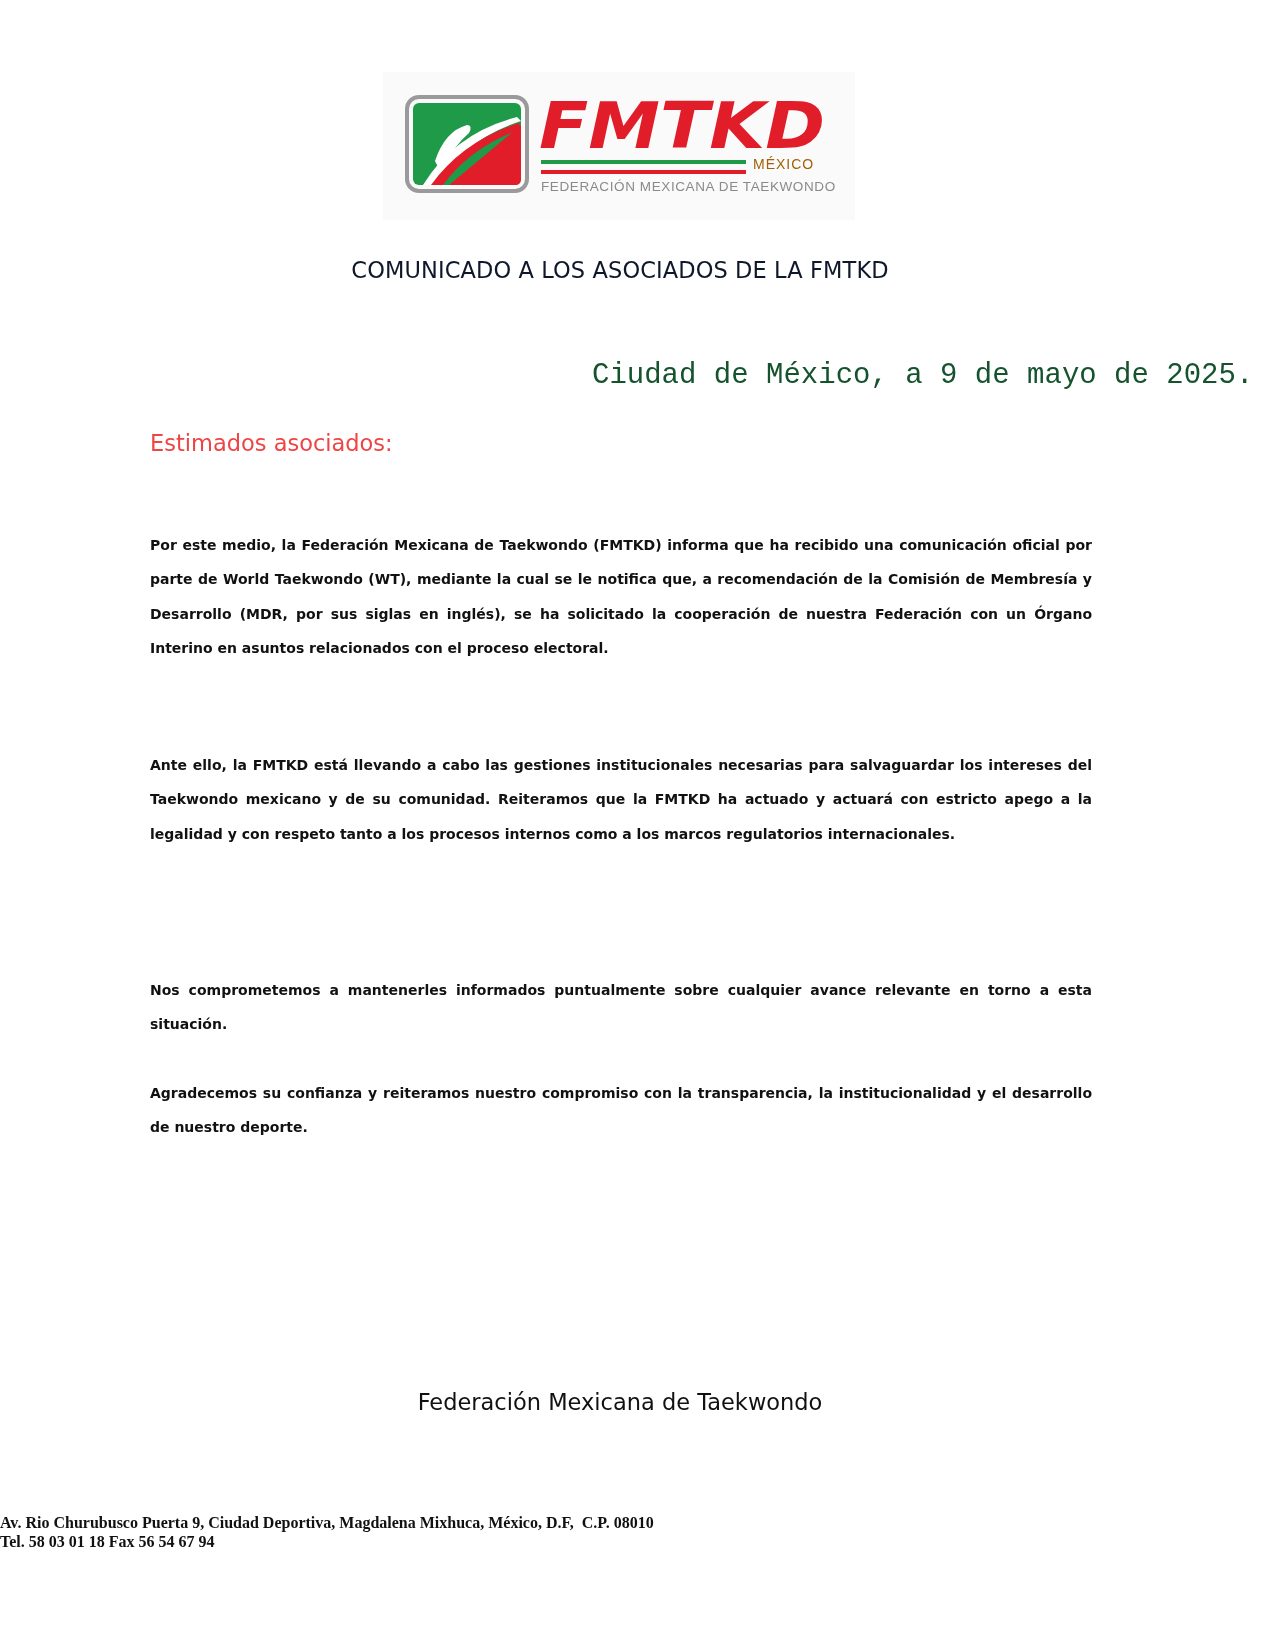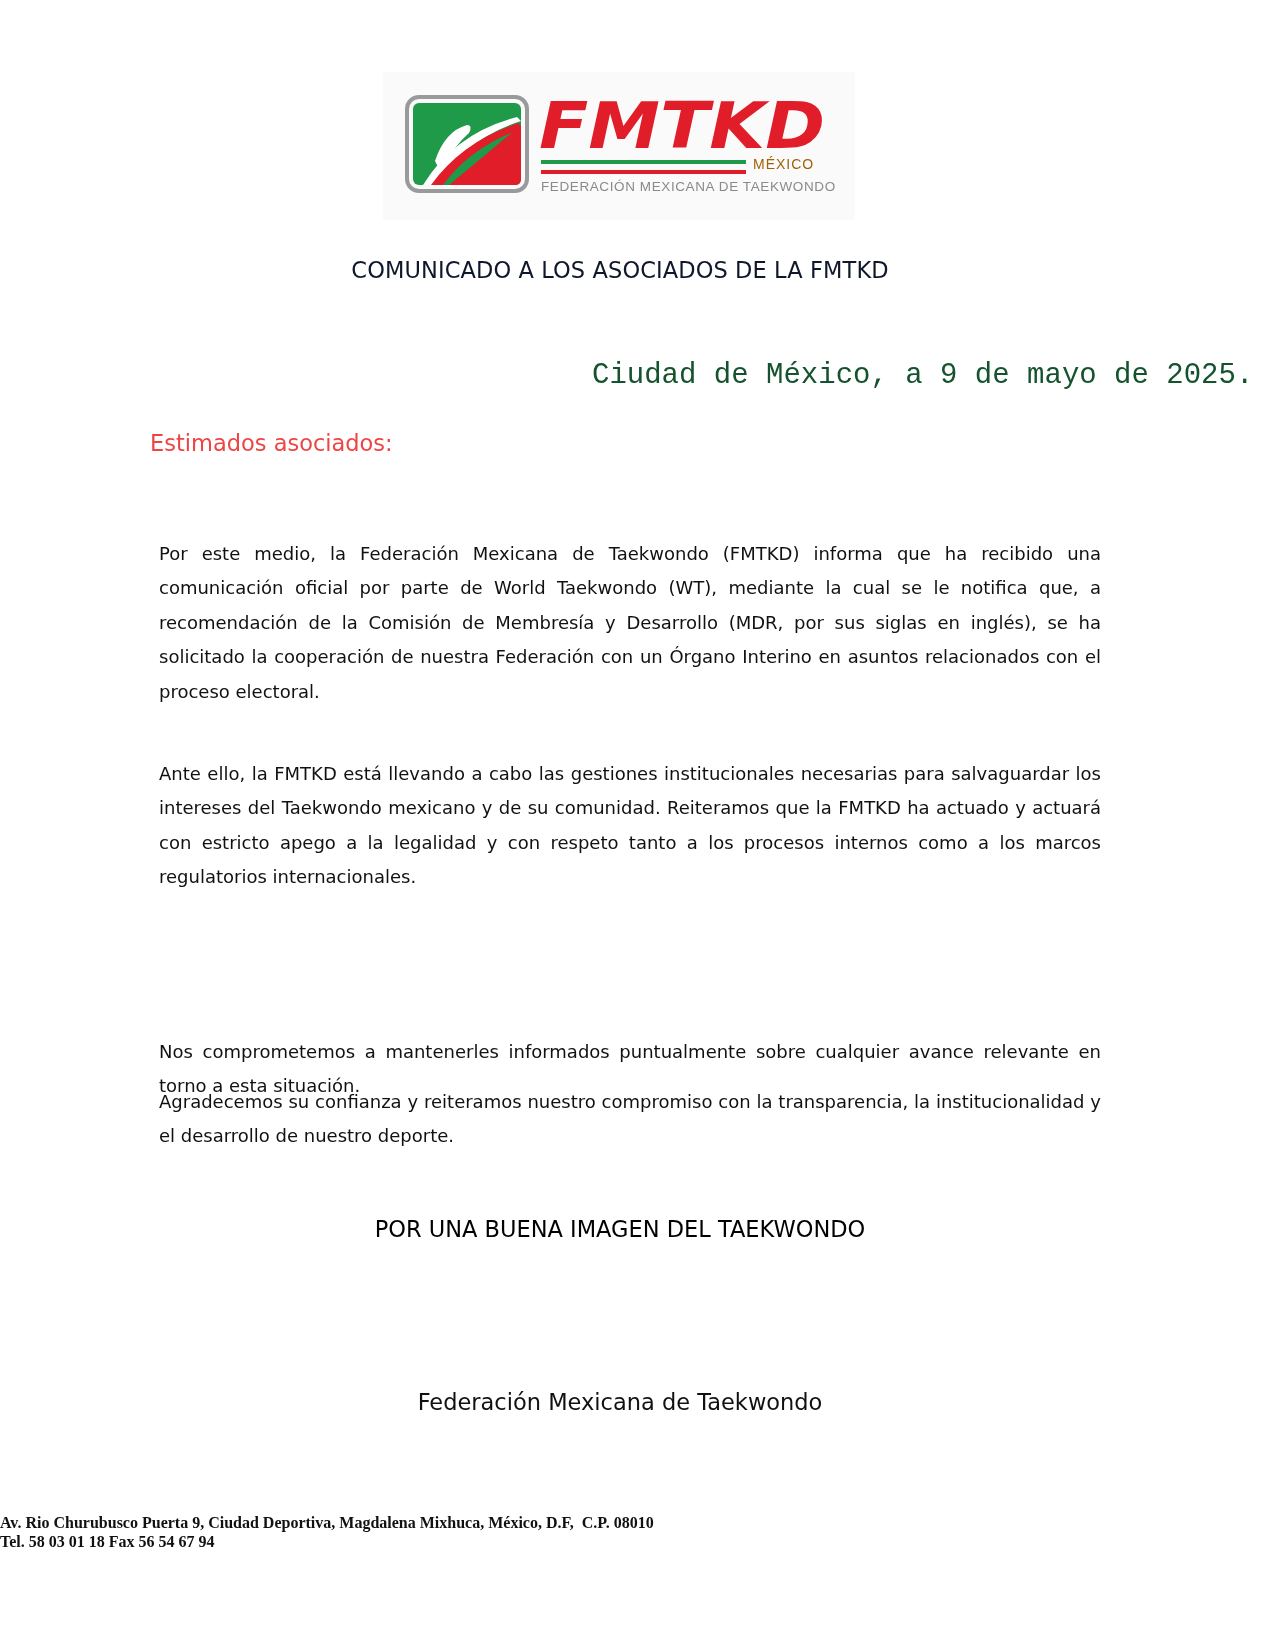--- a/index.html
+++ b/index.html
@@ -13,24 +13,24 @@
   .logo-stripe { position: absolute; left: 158px; height: 4px; width: 205px; }
   .stripe-green { top: 88px; background: #1f9a48; }
   .stripe-red { top: 98px; background: #e21d2a; }
   .logo-mexico { position: absolute; left: 370px; top: 84px; font-family: "Liberation Sans", sans-serif; font-size: 14px; color: #a16207; letter-spacing: 1px; }
   .logo-fed { position: absolute; left: 158px; top: 107px; font-family: "Liberation Sans", sans-serif; font-size: 13.5px; color: #8a8a8a; letter-spacing: 0.6px; white-space: nowrap; }
 
   .doc-title { position: absolute; left: 0; width: 1240px; top: 257px; text-align: center; font-family: "DejaVu Sans", sans-serif; font-size: 22.5px; font-weight: normal; color: #0f172a; letter-spacing: 0.1px; }
   .date-line { position: absolute; left: 592px; top: 359px; font-family: Liberation Mono, monospace; font-size: 29px; color: #14532d; white-space: nowrap; }
   .salutation { position: absolute; left: 150px; top: 430px; font-family: "DejaVu Sans", sans-serif; font-size: 22.5px; color: #ef4444; }
 
-  .para { position: absolute; left: 150px; width: 942px; font-family: "DejaVu Sans", sans-serif; font-size: 18px; line-height: 34.4px; text-align: justify; color: #111; margin: 9px; }
+  .para { position: absolute; left: 150px; width: 942px; font-family: "DejaVu Sans", sans-serif; font-size: 14px; line-height: 34.4px; text-align: justify; color: #111; margin: 0; font-weight: bold; }
   .p1 { top: 528px; }
   .p2 { top: 748px; }
-  .p3 { top: 1026px; }
+  .p3 { top: 973px; }
   .p4 { top: 1076px; }
 
   .motto { position: absolute; left: 0; width: 1240px; top: 1216px; text-align: center; font-family: "DejaVu Sans", sans-serif; font-size: 22.5px; color: #000; }
   .signature { position: absolute; left: 0; width: 1240px; top: 1389px; text-align: center; font-family: "DejaVu Sans", sans-serif; font-size: 22.5px; color: #111; }
 
   .footer { position: absolute; left: 0; width: 1240px; top: 1513px; text-align: left; font-family: "Liberation Serif", serif; font-weight: bold; font-size: 16px; line-height: 19px; color: #111; }
 </style>
 </head>
 <body>
 
@@ -58,21 +58,20 @@
 
   <div class="date-line">Ciudad de México, a 9 de mayo de 2025.</div>
 
   <div class="salutation">Estimados asociados:</div>
 
   <p class="para p1">Por este medio, la Federación Mexicana de Taekwondo (FMTKD) informa que ha recibido una comunicación oficial por parte de World Taekwondo (WT), mediante la cual se le notifica que, a recomendación de la Comisión de Membresía y Desarrollo (MDR, por sus siglas en inglés), se ha solicitado la cooperación de nuestra Federación con un Órgano Interino en asuntos relacionados con el proceso electoral.</p>
   <p class="para p2">Ante ello, la FMTKD está llevando a cabo las gestiones institucionales necesarias para salvaguardar los intereses del Taekwondo mexicano y de su comunidad. Reiteramos que la FMTKD ha actuado y actuará con estricto apego a la legalidad y con respeto tanto a los procesos internos como a los marcos regulatorios internacionales.</p>
   <p class="para p3">Nos comprometemos a mantenerles informados puntualmente sobre cualquier avance relevante en torno a esta situación.</p>
   <p class="para p4">Agradecemos su confianza y reiteramos nuestro compromiso con la transparencia, la institucionalidad y el desarrollo de nuestro deporte.</p>
 
-  <div class="motto">POR UNA BUENA IMAGEN DEL TAEKWONDO</div>
 
   <div class="signature">Federación Mexicana de Taekwondo</div>
 
   <div class="footer">
     <div style="white-space: pre;">Av. Rio Churubusco Puerta 9, Ciudad Deportiva, Magdalena Mixhuca, México, D.F,  C.P. 08010</div>
     <div>Tel. 58 03 01 18 Fax 56 54 67 94</div>
   </div>
 
 </div>
 

